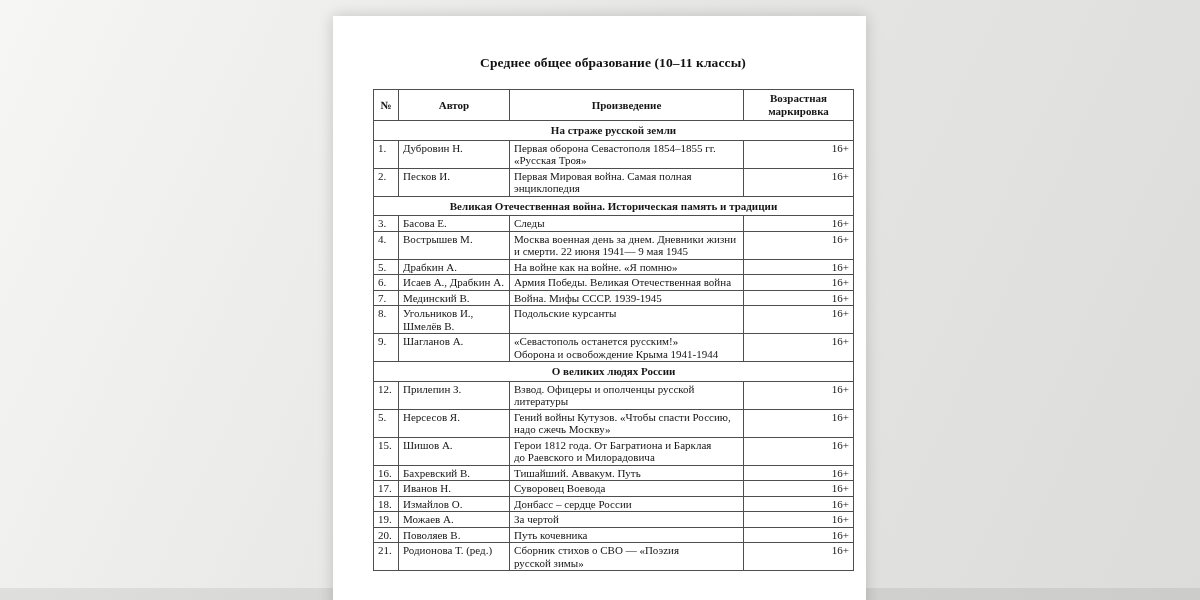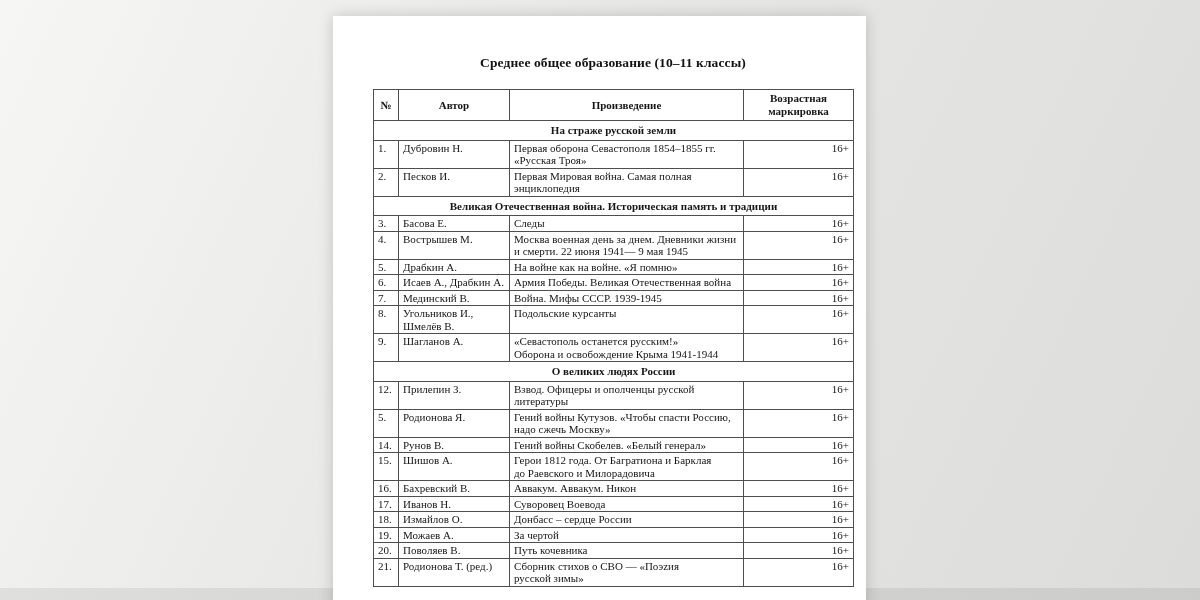--- a/index.html
+++ b/index.html
@@ -162,42 +162,36 @@
           </tr>
           <tr>
             <td class="cell-num">12.</td>
             <td class="cell-author">Прилепин З.</td>
             <td class="cell-work">Взвод. Офицеры и ополченцы русской
 литературы</td>
             <td class="cell-age">16+</td>
           </tr>
           <tr>
             <td class="cell-num">5.</td>
-            <td class="cell-author">Родионова Я.</td>
+            <td class="cell-author">Нерсесов Я.</td>
             <td class="cell-work">Гений войны Кутузов. «Чтобы спасти Россию,
 надо сжечь Москву»</td>
-            <td class="cell-age">16+</td>
-          </tr>
-          <tr>
-            <td class="cell-num">14.</td>
-            <td class="cell-author">Рунов В.</td>
-            <td class="cell-work">Гений войны Скобелев. «Белый генерал»</td>
             <td class="cell-age">16+</td>
           </tr>
           <tr>
             <td class="cell-num">15.</td>
             <td class="cell-author">Шишов А.</td>
             <td class="cell-work">Герои 1812 года. От Багратиона и Барклая
 до Раевского и Милорадовича</td>
             <td class="cell-age">16+</td>
           </tr>
           <tr>
             <td class="cell-num">16.</td>
             <td class="cell-author">Бахревский В.</td>
-            <td class="cell-work">Аввакум. Аввакум. Никон</td>
+            <td class="cell-work">Тишайший. Аввакум. Путь</td>
             <td class="cell-age">16+</td>
           </tr>
           <tr>
             <td class="cell-num">17.</td>
             <td class="cell-author">Иванов Н.</td>
             <td class="cell-work">Суворовец Воевода</td>
             <td class="cell-age">16+</td>
           </tr>
           <tr>
             <td class="cell-num">18.</td>

